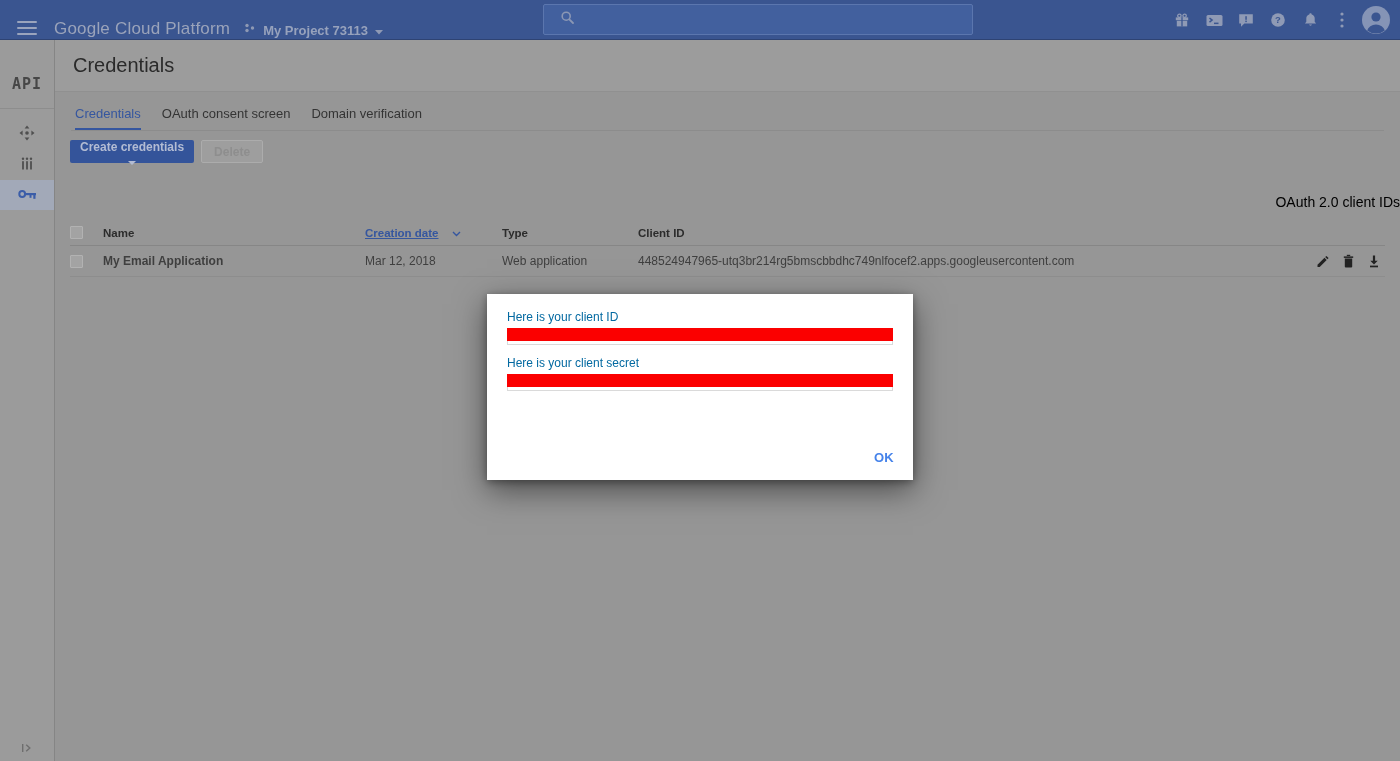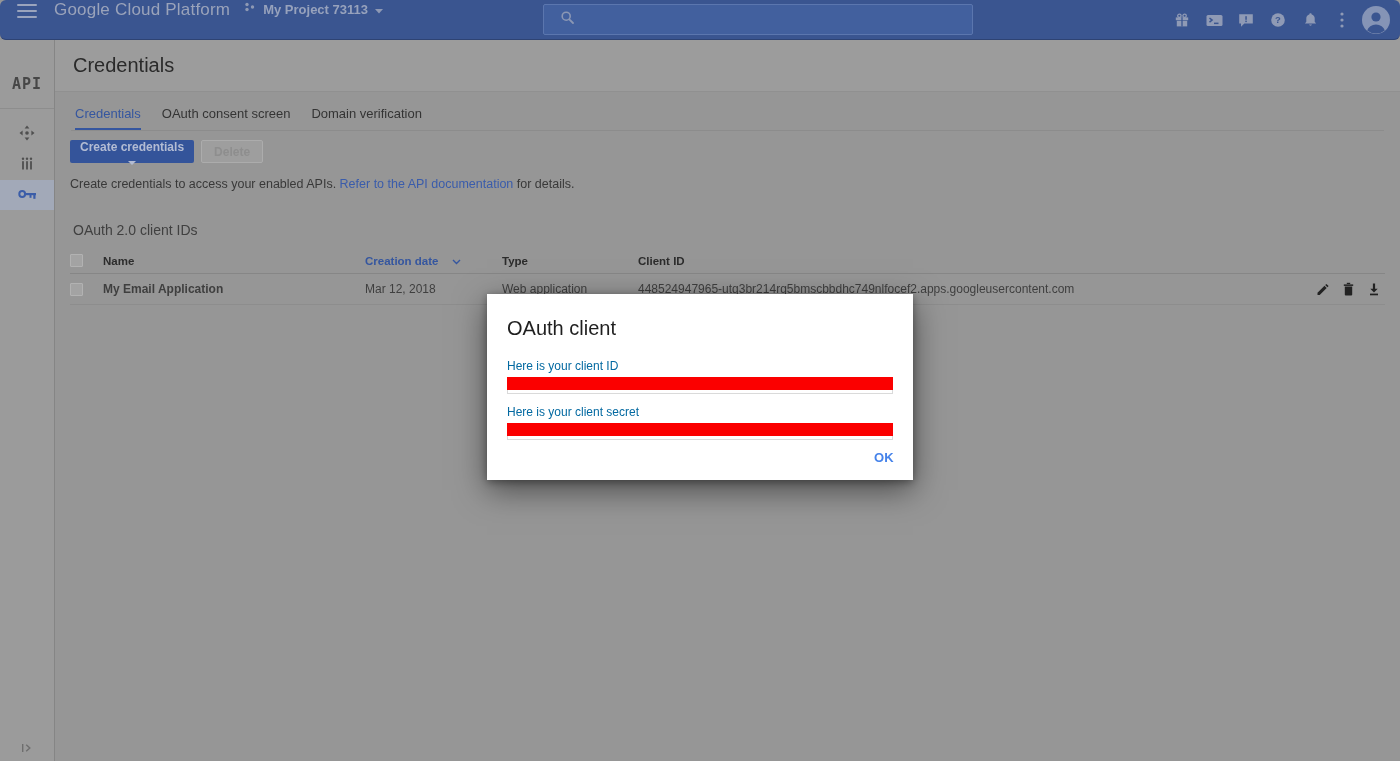--- a/index.html
+++ b/index.html
@@ -1,21 +1,21 @@
 <!DOCTYPE html>
 <html><head>
 <meta charset="utf-8">
 <style>
   * { box-sizing: border-box; margin: 0; padding: 0; }
   html,body { width:1400px; height:761px; overflow:hidden; }
   body { font-family:"Liberation Sans", sans-serif; background:#969696; position:relative; }
 
   
   .topbar { position:relative; height:40px; background:#3a5590; border-bottom:1px solid #2e4373;
-            display:flex; align-items:flex-start; z-index:1;border-radius:6px; }
+            display:flex; align-items:flex-end; z-index:1; }
   .menu-btn { width:20px; margin-left:17px; cursor:pointer; }
   .menu-btn .bar { height:2px; background:#9aa4bd; margin:4px 0; border-radius:1px; }
   .gcp-logo { margin-left:17px; font-size:17px; color:#9aa3ba; letter-spacing:.2px; white-space:nowrap; }
   .project-sel { display:flex; align-items:center; margin-left:13px; cursor:pointer; }
   .project-sel .label { font-size:13px; font-weight:bold; color:#97a2bc; margin:0 6px 0 6px; }
   .searchbar { position:absolute; left:543px; top:4px; width:430px; height:31px;
                background:#42609e; border:1px solid #5b76ae; border-radius:2px;
                display:flex; align-items:center; padding-left:16px; }
   .top-icons { position:absolute; right:10px; top:0; height:40px; display:flex; align-items:center; }
   .top-icon { width:32px; height:40px; display:flex; align-items:center; justify-content:center; cursor:pointer; }
@@ -48,33 +48,33 @@
                 gap:7px; cursor:pointer; font-family:inherit;flex-direction:column; }
   .btn-delete { margin-left:7px; background:#9e9e9e; border:1px solid #acacac; color:#8e8e8e;
                 font-size:12px; font-weight:bold; border-radius:2px; height:23px; padding:0 12px;
                 font-family:inherit; }
   .caret-down { width:0; height:0; border-left:4px solid transparent; border-right:4px solid transparent;
                 border-top:4px solid #b3bcd3; }
 
   .desc { margin:14px 0 0 15px; font-size:12.5px; color:#393939; }
   .desc a { color:#3a5cab; text-decoration:none; cursor:pointer; }
 
-  .section-title { margin:31px 0 0 18px; font-size:14px; font-weight:400; color:#404040; }
+  .section-title { margin:31px 0 0 18px; font-size:14px; font-weight:400; color:#000000;text-align:right; }
 
   table.cred { margin:9px 15px 0 15px; width:calc(100% - 30px); border-collapse:collapse; }
   table.cred th { text-align:left; font-size:11.5px; font-weight:bold; color:#2c2c2c;
                   padding:7px 0 6px 0; border-bottom:1px solid #868686; }
   table.cred th.sorted { color:#35569f; }
   table.cred td { font-size:12px; color:#3f3f3f; padding:8px 0; border-bottom:1px solid #8d8d8d; }
   .col-check { width:33px; } .col-name { width:262px; } .col-date { width:137px; }
   .col-type { width:136px; } .col-actions { width:95px; }
   td.name-cell { font-weight:bold; color:#333; }
   .checkbox { width:13px; height:13px; border:1px solid #b2b2b2; background:#a3a3a3; border-radius:1px;
               cursor:pointer; }
-  .sort-wrap { display:inline-flex; align-items:center; gap:13px; cursor:pointer; }
+  .sort-wrap { display:inline-flex; align-items:center; gap:13px; cursor:pointer;text-decoration:underline; }
   .row-actions { display:flex; gap:12px; justify-content:flex-end; padding-right:4px; }
   .row-actions span { cursor:pointer; display:inline-flex; }
 
   
   .scrim { position:fixed; inset:0; background:transparent; z-index:5; }
   .dialog { position:fixed; left:487px; top:294px; width:426px; height:186px; background:#ffffff;
             box-shadow:0 10px 30px rgba(0,0,0,.5), 0 2px 8px rgba(0,0,0,.35);
             padding:16px 20px; z-index:10; }
   .dialog-title { font-size:20px; font-weight:400; color:#1f1f1f; margin:7px 0 19px 0; }
   .field-label { font-size:12px; color:#0369a1; margin-bottom:4px; }
@@ -230,21 +230,20 @@
     </div>
 
     <div class="toolbar">
       <button class="btn-create">
         <span>Create credentials</span>
         <span class="caret-down"></span>
       </button>
       <button class="btn-delete" disabled="">Delete</button>
     </div>
 
-    <p class="desc"><span>Create credentials to access your enabled APIs. </span><a>Refer to the API documentation</a><span> for details.</span></p>
 
     <h2 class="section-title">OAuth 2.0 client IDs</h2>
 
     <table class="cred">
       <thead>
         <tr>
           <th class="col-check">
               <div class="checkbox"></div>
             </th>
           <th class="col-name">Name</th>
@@ -297,21 +296,20 @@
           </td>
         </tr>
       </tbody>
     </table>
   </div>
 </div>
 
 <div class="scrim"></div>
 
 <div class="dialog">
-  <h1 class="dialog-title">OAuth client</h1>
   <div class="field-label">Here is your client ID</div>
   <div class="redacted-field">
     <div class="red-bar"></div>
   </div>
   <div class="field-label">Here is your client secret</div>
   <div class="redacted-field">
     <div class="red-bar"></div>
   </div>
   <button class="ok-btn">OK</button>
 </div>

